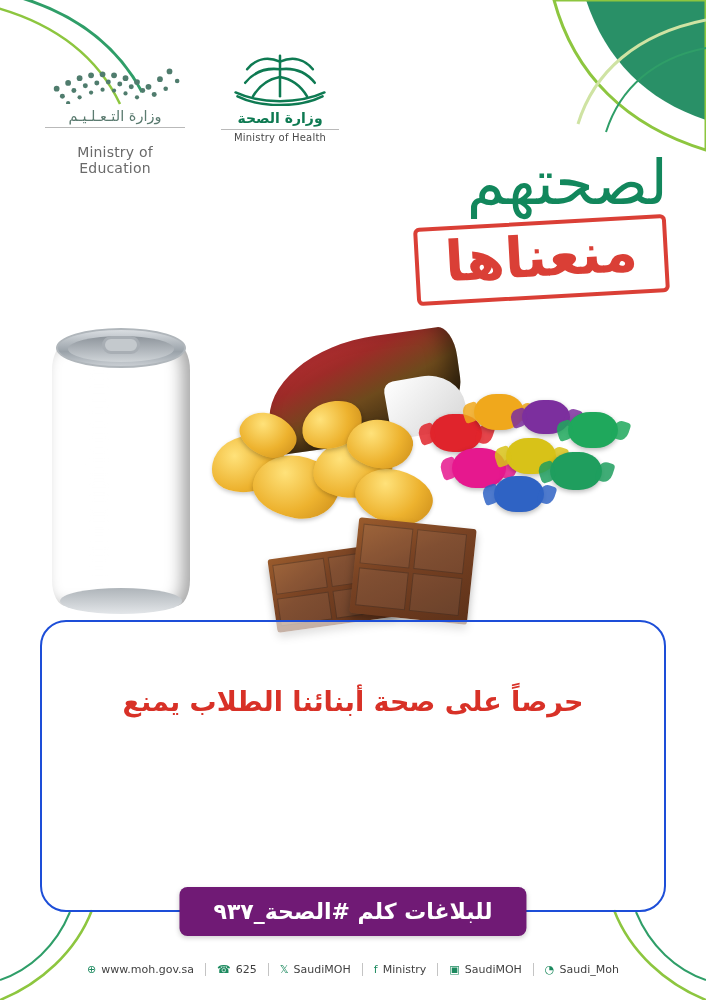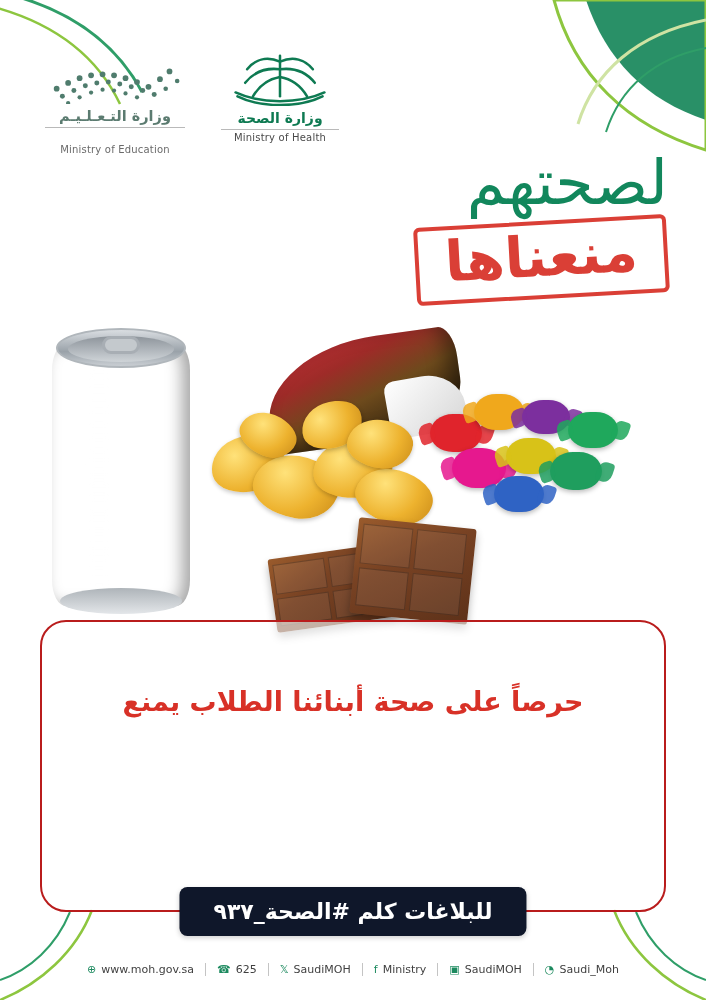--- a/index.html
+++ b/index.html
@@ -35,23 +35,23 @@
     direction: ltr;
   }
   .logo-moh { width: 128px; text-align: center; }
   .logo-moh .palm { height: 58px; }
   .logo-moh .ar { font-size: 14px; color: #0e7a52; font-weight: bold; letter-spacing: .5px; direction: rtl; }
   .logo-moh .en { font-size: 10px; color: #4a4a4a; margin-top: 2px; letter-spacing: .2px; }
   .logo-moh .divider { width: 118px; height: 1px; background: #b9b9b9; margin: 3px auto 2px; }
 
   .logo-moe { width: 150px; text-align: center; padding-top: 12px; }
   .logo-moe .dots { height: 44px; }
-  .logo-moe .ar { font-size: 14.5px; color: #5b7b70; letter-spacing: 1px; direction: rtl; font-weight: bold; }
+  .logo-moe .ar { font-size: 14.5px; color: #5b7b70; letter-spacing: 1px; direction: rtl; }
   .logo-moe .divider { width: 140px; height: 1px; background: #b9b9b9; margin: 3px auto 2px; }
-  .logo-moe .en { font-size: 10px; color: #6a6a6a; letter-spacing: .2px; margin-top: 16px; }
+  .logo-moe .en { font-size: 14px; color: #6a6a6a; letter-spacing: .2px; margin-top: 16px; }
 
   
   .headline {
     position: absolute;
     top: 150px; right: 38px;
     text-align: right;
     direction: rtl;
   }
   .headline .line1 {
     font-size: 62px;
@@ -168,40 +168,40 @@
   .choc-bar .sq {
     position: absolute; background: rgba(255,255,255,.07);
     border: 1px solid rgba(0,0,0,.25);
   }
 
   
   .panel {
     position: absolute;
     left: 40px; top: 620px;
     width: 626px; height: 292px;
-    border: 2px solid #b91c1c;
+    border: 2px solid #1d4ed8;
     border-radius: 26px;
     background: rgba(255,255,255,.6);
   }
   .panel-text {
     position: absolute;
     top: 58px; left: 0; right: 0;
     text-align: center;
     direction: rtl;
     color: #d83127;
     font-size: 27px;
     font-weight: bold;
     line-height: 1.62;
     padding: 0 46px;
   }
   .panel-cta {
     position: absolute;
     left: 50%; transform: translateX(-50%);
     bottom: -26px;
-    background: #0f172a;
+    background: #701a75;
     color: #ffffff;
     border-radius: 8px;
     padding: 12px 34px;
     font-size: 22px;
     font-weight: bold;
     direction: rtl;
     white-space: nowrap;
     box-shadow: 0 2px 5px rgba(0,0,0,.18);
   }
 

